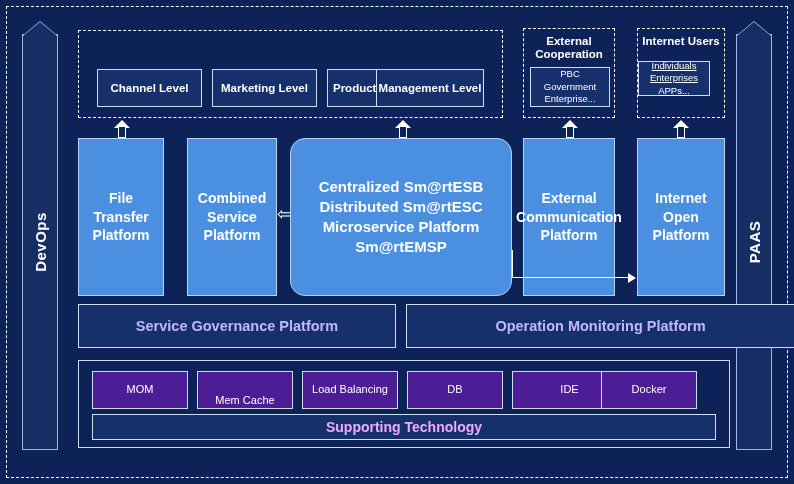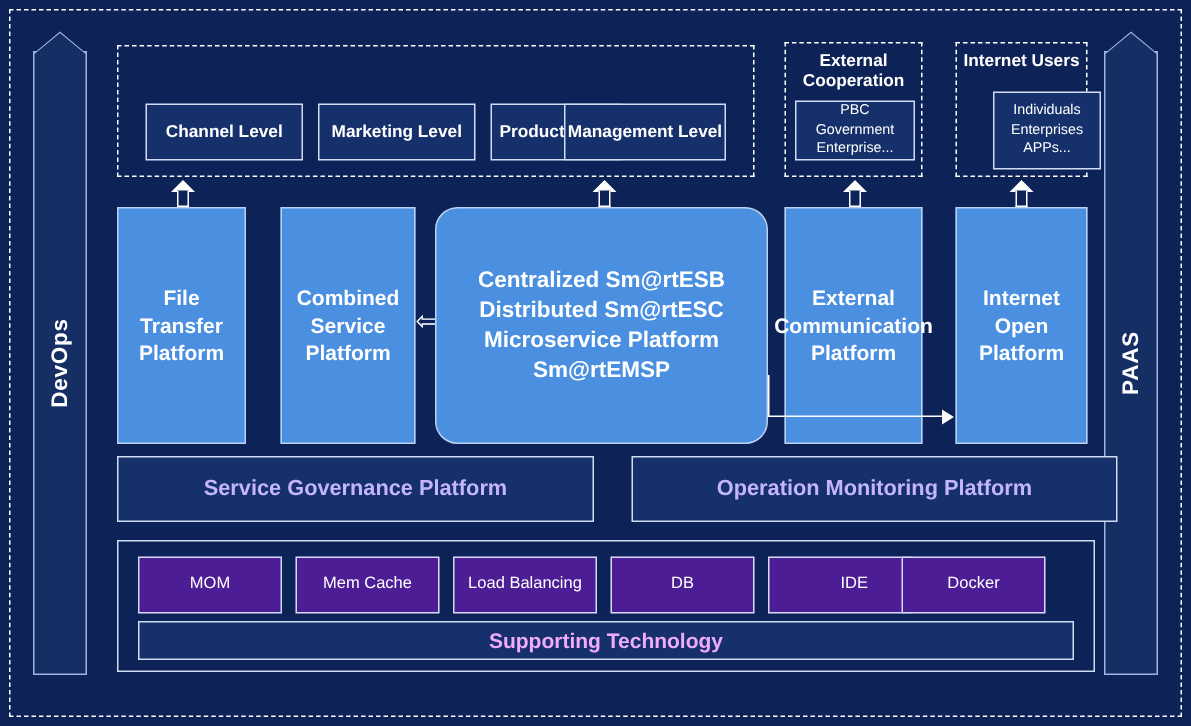--- a/index.html
+++ b/index.html
@@ -292,21 +292,21 @@
     </div>
   </div>
 
   <div class="group-box" style="left:523px; top:28px; width:92px; height:90px;">
     <div class="group-title">External Cooperation</div>
     <div class="group-inner" style="left:6px; top:38px; width:80px; height:40px;">PBC Government Enterprise...</div>
   </div>
 
   <div class="group-box" style="left:637px; top:28px; width:88px; height:90px;">
     <div class="group-title">Internet Users</div>
-    <div class="group-inner" style="left:24px; top:32px; width:72px; height:52px;">Individuals Enterprises APPs...</div>
+    <div class="group-inner" style="left:0; top:32px; width:72px; height:35px;text-decoration:underline;">Individuals Enterprises APPs...</div>
   </div>
 
   <div class="up-arrow" style="left:114px; top:120px;">
     <div class="tip"></div>
     <div class="stem"></div>
   </div>
   <div class="up-arrow" style="left:395px; top:120px;">
     <div class="tip"></div>
     <div class="stem"></div>
   </div>
@@ -343,30 +343,30 @@
     <span>Internet Open Platform</span>
   </div>
 
   <div class="v-connector" style="left:512px; top:250px; height:28px;"></div>
   <div class="h-connector" style="left:512px; top:277px; width:118px;"></div>
   <div class="right-tip" style="left:628px; top:273px;"></div>
 
   <div class="darkbar" style="left:78px; top:304px; width:318px; height:44px;">
     <span>Service Governance Platform</span>
   </div>
-  <div class="darkbar" style="left:421px; top:304px; width:324px; height:44px;">
+  <div class="darkbar" style="left:406px; top:304px; width:389px; height:44px;">
     <span>Operation Monitoring Platform</span>
   </div>
 
   <div class="support-outer"></div>
 
   <div class="techcell" style="left:92px; top:371px; width:96px; height:38px;">
     <span>MOM</span>
   </div>
-  <div class="techcell" style="left:197px; top:371px; width:96px; height:38px;">
+  <div class="techcell" style="left:197px; top:371px; width:96px; height:38px;align-items:flex-end;">
     <span>Mem Cache</span>
   </div>
   <div class="techcell" style="left:302px; top:371px; width:96px; height:38px;">
     <span>Load Balancing</span>
   </div>
   <div class="techcell" style="left:407px; top:371px; width:96px; height:38px;">
     <span>DB</span>
   </div>
   <div class="techcell" style="left:512px; top:371px; width:96px; height:38px;padding-left:19px;">
     <span>IDE</span>

